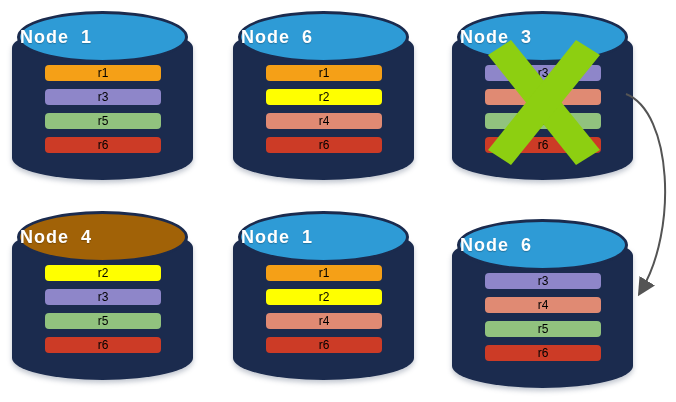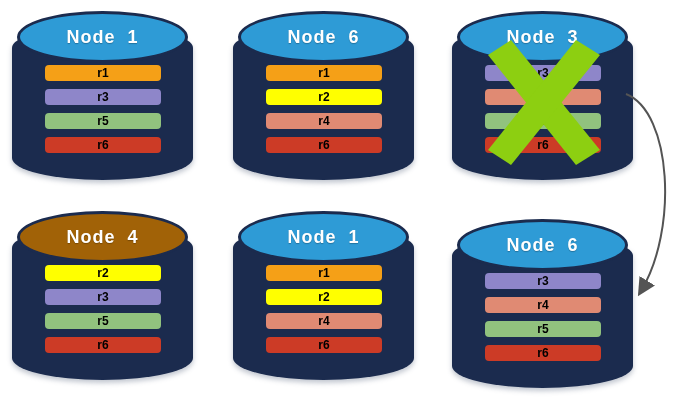--- a/index.html
+++ b/index.html
@@ -37,21 +37,21 @@
     left: 5px;
     top: 3px;
     width: 171px;
     height: 52px;
     background: #2E9BD6;
     border-radius: 50%;
     border: 3px solid #4c1d95;
     box-sizing: border-box;
     display: flex;
     align-items: center;
-    justify-content: center;
+    justify-content: flex-start;
   }
   .node-title {
     color: #ffffff;
     font-size: 18px;
     font-weight: bold;
     letter-spacing: 1px;
     white-space: pre;
     text-shadow: 0 1px 1px rgba(0,0,0,0.25);
   }
 
@@ -63,21 +63,21 @@
     width: 116px;
   }
   .record {
     height: 16px;
     margin-bottom: 8px;
     border-radius: 4px;
     display: flex;
     align-items: center;
     justify-content: center;
     font-size: 12px;
-    font-weight: bold;
+    font-weight: normal;
     color: #000000;
     box-sizing: border-box;
   }
   .record:last-child { margin-bottom: 0; }
 
   
   .cross {
     position: absolute;
     left: 0;
     top: 0;

